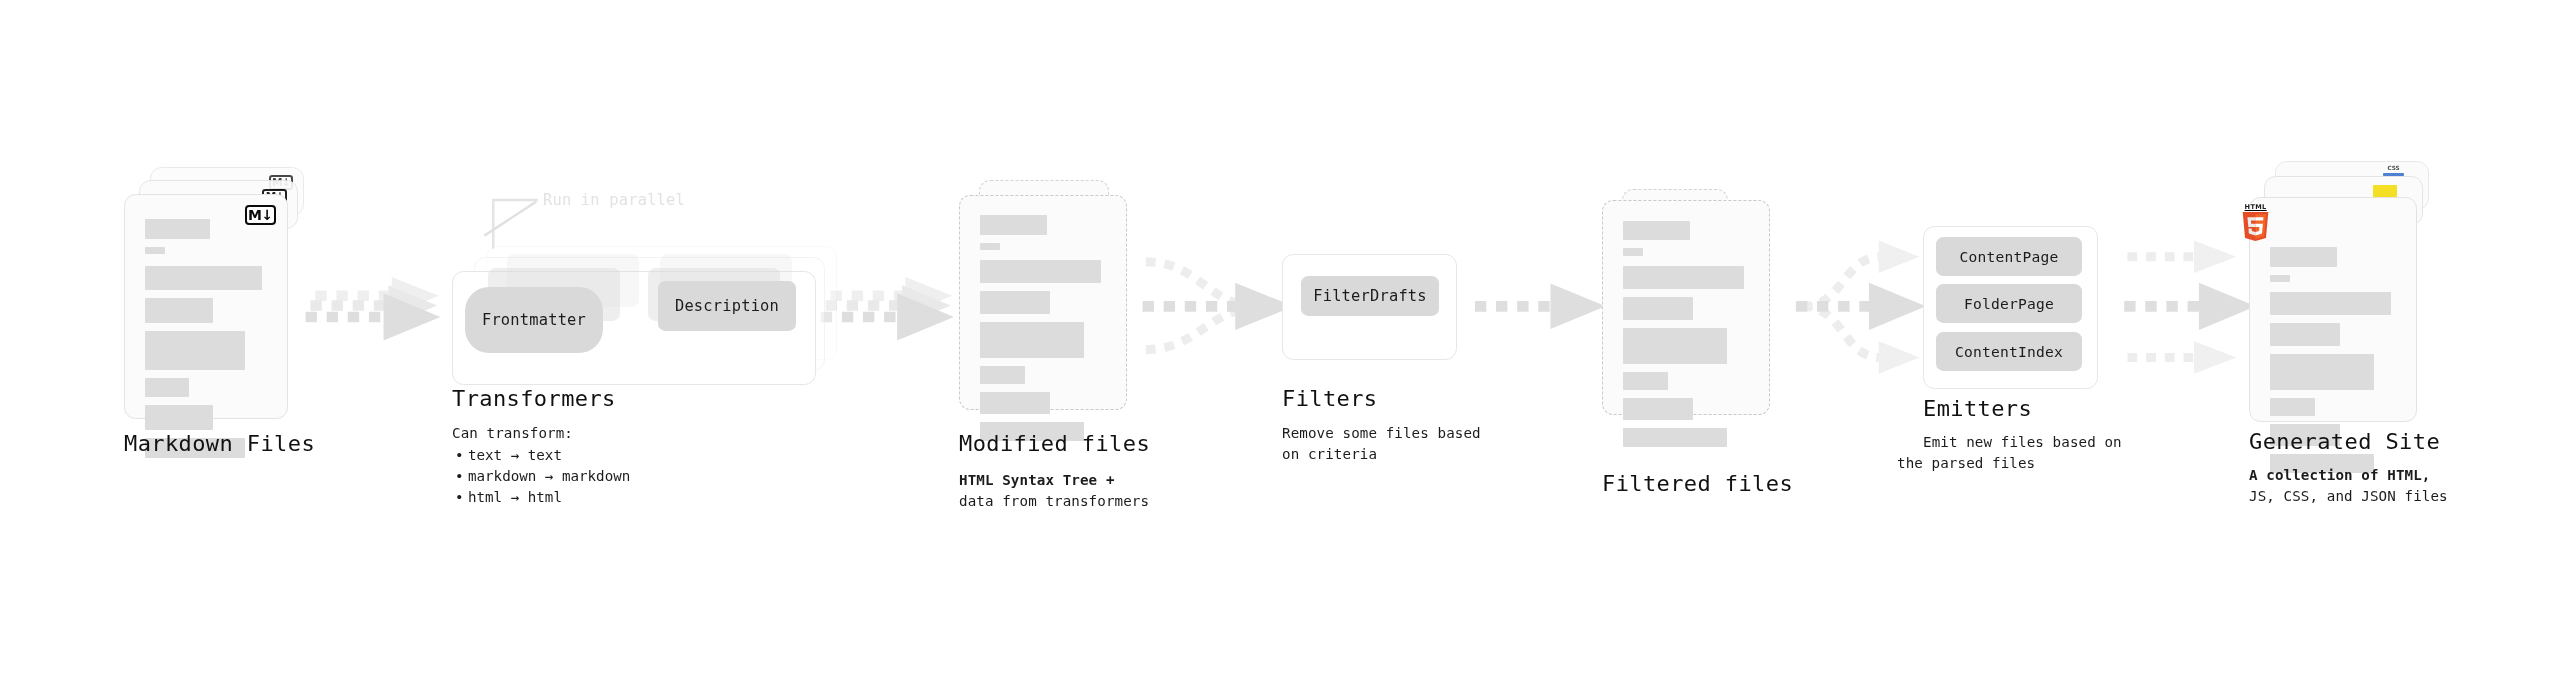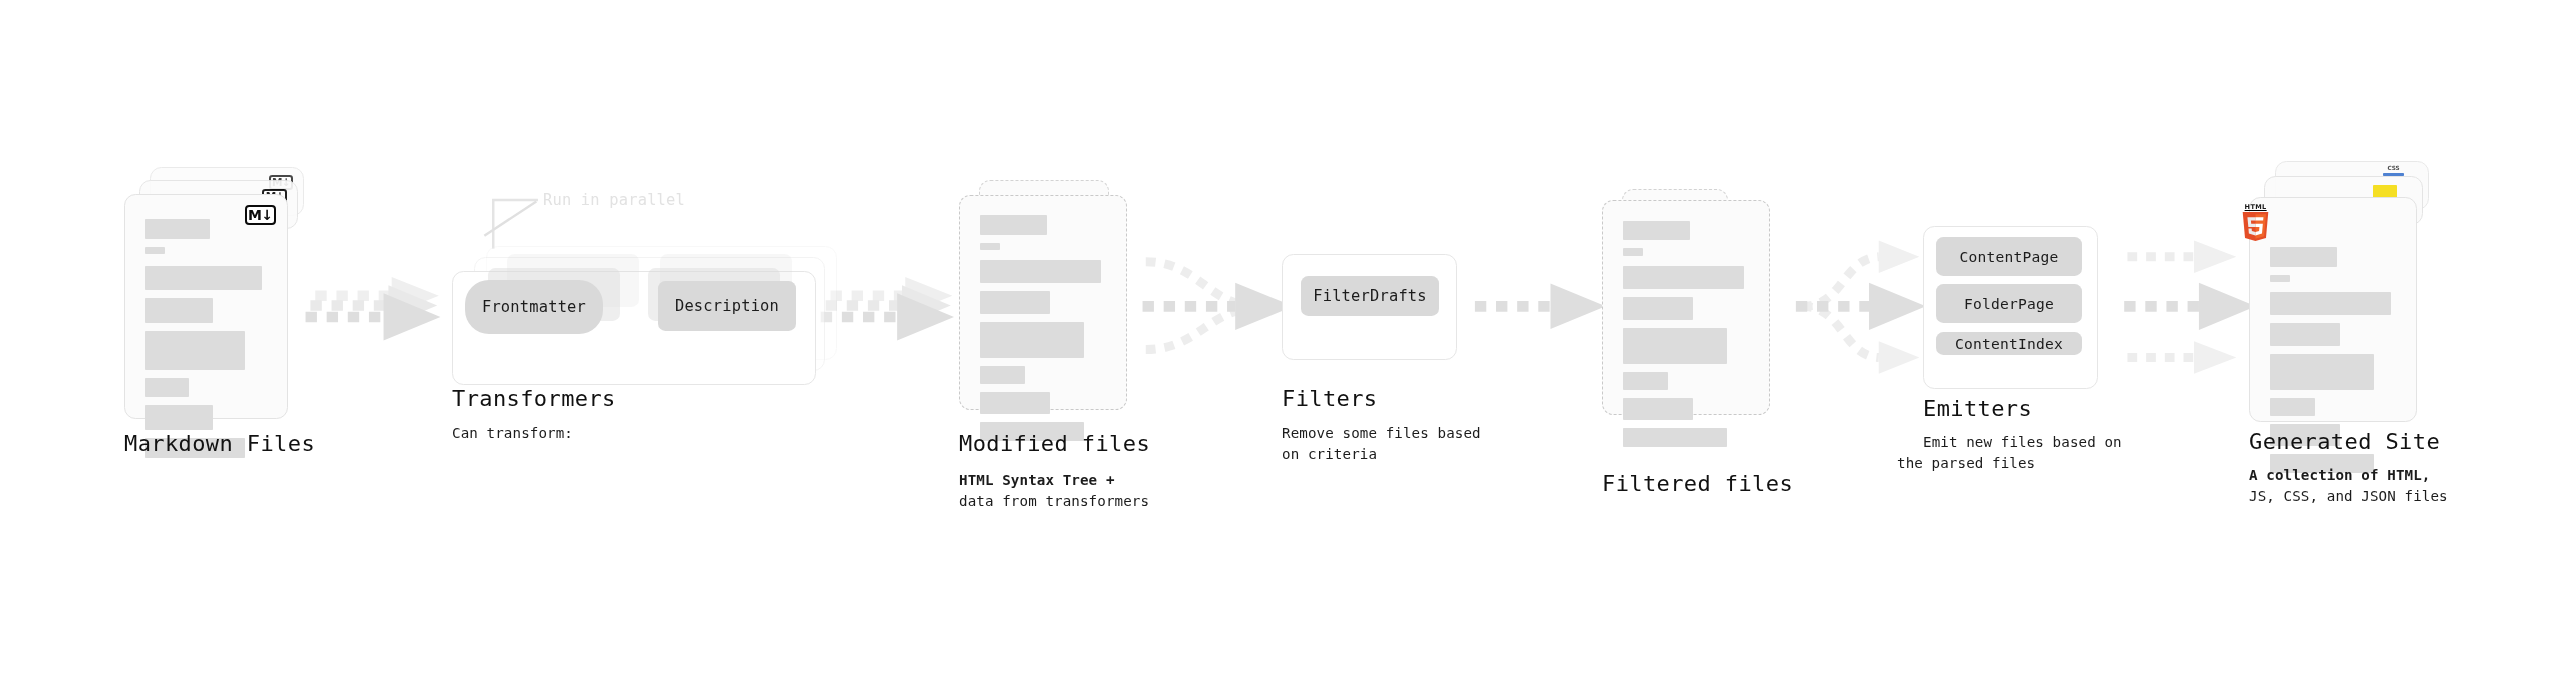--- a/index.html
+++ b/index.html
@@ -240,29 +240,34 @@
   </div>
   <div class="caption" style="left:124px;top:431px;">Markdown Files</div>
 
   <div class="node">
     <div class="group ghost2" style="left:486px;top:246px;width:351px;height:114px;"></div>
     <div class="group ghost1" style="left:474px;top:257px;width:351px;height:114px;"></div>
     <div class="group" style="left:452px;top:271px;width:364px;height:114px;"></div>
 
     <div class="pill ghost2" style="left:507px;top:254px;width:132px;height:53px;"></div>
     <div class="pill ghost1" style="left:488px;top:268px;width:132px;height:53px;"></div>
-    <div class="pill" style="left:465px;top:280px;width:138px;height:54px;border-radius:24px;">Frontmatter</div>
+    <div class="pill" style="left:465px;top:287px;width:138px;height:66px;border-radius:24px;">Frontmatter</div>
 
     <div class="pill ghost2" style="left:660px;top:254px;width:132px;height:53px;"></div>
     <div class="pill ghost1" style="left:648px;top:268px;width:132px;height:53px;"></div>
     <div class="pill" style="left:658px;top:281px;width:138px;height:50px;">Description</div>
   </div>
   <div class="runlabel" style="left:543px;top:191px;">Run in parallel</div>
   <div class="caption" style="left:452px;top:386px;">Transformers</div>
   <div class="subcaption" style="left:452px;top:423px;">Can transform:</div>
+  <ul class="tlist" style="position:absolute;left:455px;top:445px;">
+    <li><span class="b">•</span><span>text → text</span></li>
+    <li><span class="b">•</span><span>markdown → markdown</span></li>
+    <li><span class="b">•</span><span>html → html</span></li>
+  </ul>
 
   <div class="node" style="left:959px;top:180px;">
     <div class="doc-stack" style="width:187px;height:236px;">
       <div class="doc dashed" style="left:20.3px;top:0px;width:130px;height:41px;opacity:.8;"></div>
       <div class="doc dashed" style="left:0px;top:14.6px;width:168px;height:215px;">
         <div class="doc-body" style="top:19.5px;">
           <div class="bar" style="width:52%;height:19.5px;"></div>
           <div class="bar" style="width:16%;height:7.3px;"></div>
           <div class="bar" style="width:93%;height:23px;margin-top:9.8px;"></div>
           <div class="bar" style="width:54%;height:23px;"></div>
@@ -302,21 +307,21 @@
         </div>
       </div>
     </div>
   </div>
   <div class="caption" style="left:1602px;top:431px;margin-top:40px;">Filtered files</div>
 
   <div class="node">
     <div class="group" style="left:1923px;top:226px;width:175px;height:163px;"></div>
     <div class="pill" style="left:1936px;top:237px;width:146px;height:39px;font-size:14.6px;">ContentPage</div>
     <div class="pill" style="left:1936px;top:284px;width:146px;height:39px;font-size:14.6px;">FolderPage</div>
-    <div class="pill" style="left:1936px;top:332px;width:146px;height:23px;font-size:14.6px;">ContentIndex</div>
+    <div class="pill" style="left:1936px;top:332px;width:146px;height:39px;font-size:14.6px;">ContentIndex</div>
   </div>
   <div class="caption" style="left:1923px;top:396px;">Emitters</div>
   <div class="subcaption" style="left:1923px;top:432px;">Emit new files based on</div>
   <div class="subcaption" style="left:1897px;top:453px;">the parsed files</div>
 
   <div class="node" style="left:2249px;top:161px;">
     <div class="doc-stack" style="width:187px;height:260px;">
 
       <div class="doc" style="left:26px;top:0px;width:154px;height:49px;opacity:.8;">
         <div class="badge css-badge" style="right:23px;top:4.1px;">

